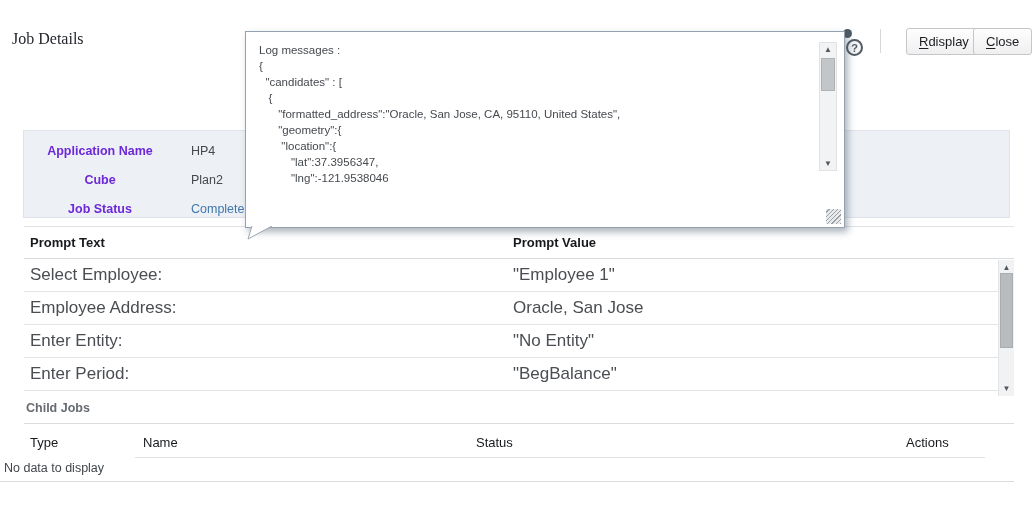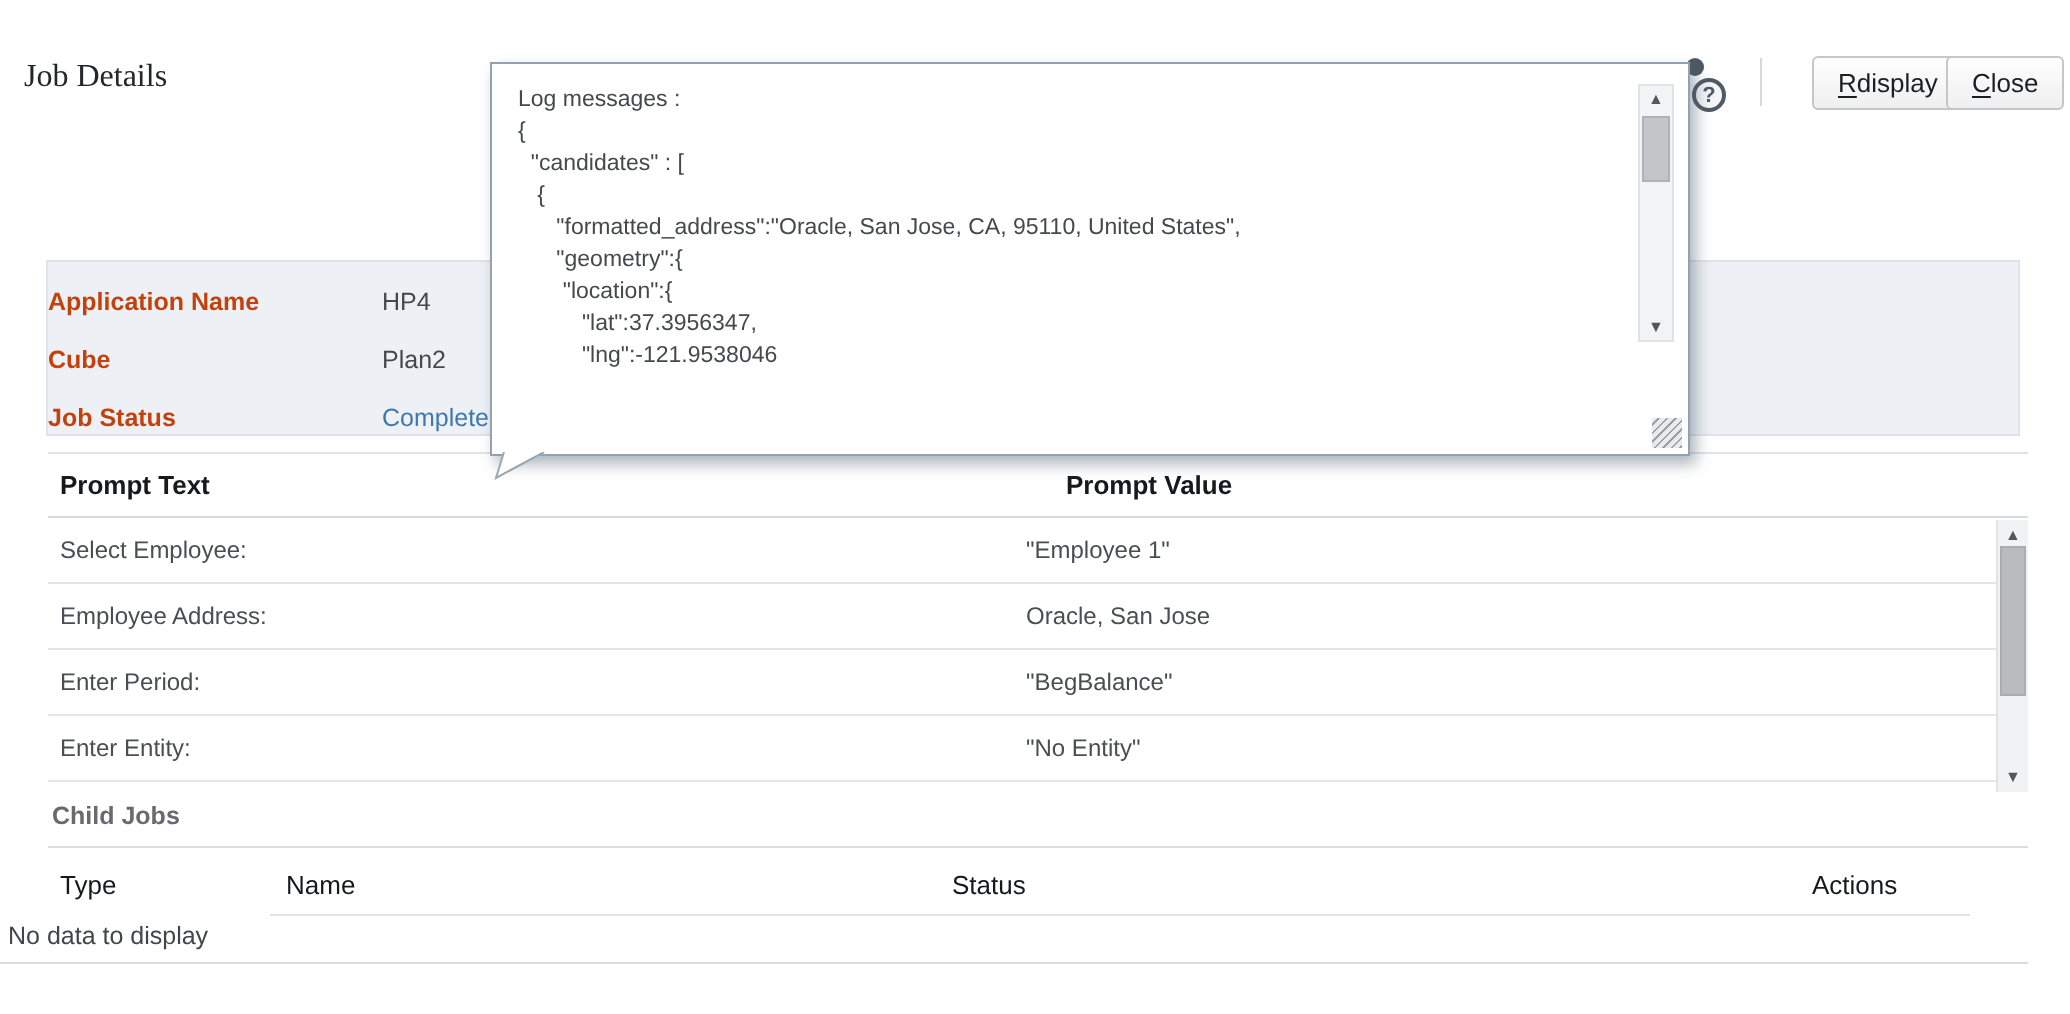--- a/index.html
+++ b/index.html
@@ -22,30 +22,30 @@
   .mini-dot { position:absolute; left:843px; top:29px; width:9px; height:9px; border-radius:50%;
               background:#4e5962; z-index:1; }
   .help-ic { position:absolute; left:846px; top:39px; width:17px; height:17px; border-radius:50%;
              border:2px solid #525b64; color:#525b64; font-size:11px; font-weight:bold;
              display:flex; align-items:center; justify-content:center; background:#f4f5f6; z-index:1; }
 
   
   .summary { position:absolute; left:23px; top:130px; width:987px; height:88px;
              background:#edf1f5; border:1px solid #dde3e9; padding-top:5px; }
   .srow { display:flex; height:29px; align-items:center; font-size:12.5px; }
-  .slabel { width:152px; text-align:left; font-weight:bold; color:#c2410c; }
+  .slabel { width:152px; text-align:center; font-weight:bold; color:#6d28d9; }
   .svalue { margin-left:15px; color:#45494e; }
   .slink  { margin-left:15px; color:#4077ad; cursor:pointer; }
 
   
   .ptable { position:absolute; left:24px; top:226px; width:990px; border-top:1px solid #dfe3e6; }
   .pt-header { height:32px; border-bottom:1px solid #d7dbde; display:flex; align-items:center;
-               font-size:13px; font-weight:bold; color:#17191c;gap:20px; }
+               font-size:13px; font-weight:bold; color:#17191c; }
   .pt-row { height:33px; border-bottom:1px solid #e3e6e9; display:flex; align-items:center;
-            font-size:12px; color:#4a4e53; }
+            font-size:17px; color:#4a4e53; }
   .c1 { width:489px; padding-left:6px; }
   .c2 { flex:1; }
 
   
   .tsb { position:absolute; right:0; top:33px; width:16px; height:136px; background:#f1f2f3;
          border-left:1px solid #e2e4e6; }
   .tsb .arr { position:absolute; left:0; width:100%; text-align:center; font-size:8px; color:#53575a; }
   .tsb .up { top:3px; } .tsb .dn { bottom:3px; }
   .tsb .thumb { position:absolute; left:1px; top:13px; width:13px; height:75px; background:#b9bcbe;
                 border:1px solid #aaadaf; }
@@ -115,26 +115,26 @@
     </div>
     <div class="pt-row">
       <div class="c1">Select Employee:</div>
       <div class="c2">"Employee 1"</div>
     </div>
     <div class="pt-row">
       <div class="c1">Employee Address:</div>
       <div class="c2">Oracle, San Jose</div>
     </div>
     <div class="pt-row">
+      <div class="c1">Enter Entity:</div>
+      <div class="c2">"No Entity"</div>
+    </div>
+    <div class="pt-row">
       <div class="c1">Enter Period:</div>
       <div class="c2">"BegBalance"</div>
-    </div>
-    <div class="pt-row">
-      <div class="c1">Enter Entity:</div>
-      <div class="c2">"No Entity"</div>
     </div>
     <div class="tsb">
       <div class="arr up">▲</div>
       <div class="thumb"></div>
       <div class="arr dn">▼</div>
     </div>
   </div>
 
   <div class="cj-label">Child Jobs</div>
   <div class="divider" style="left:24px; top:423px; width:990px;"></div>

